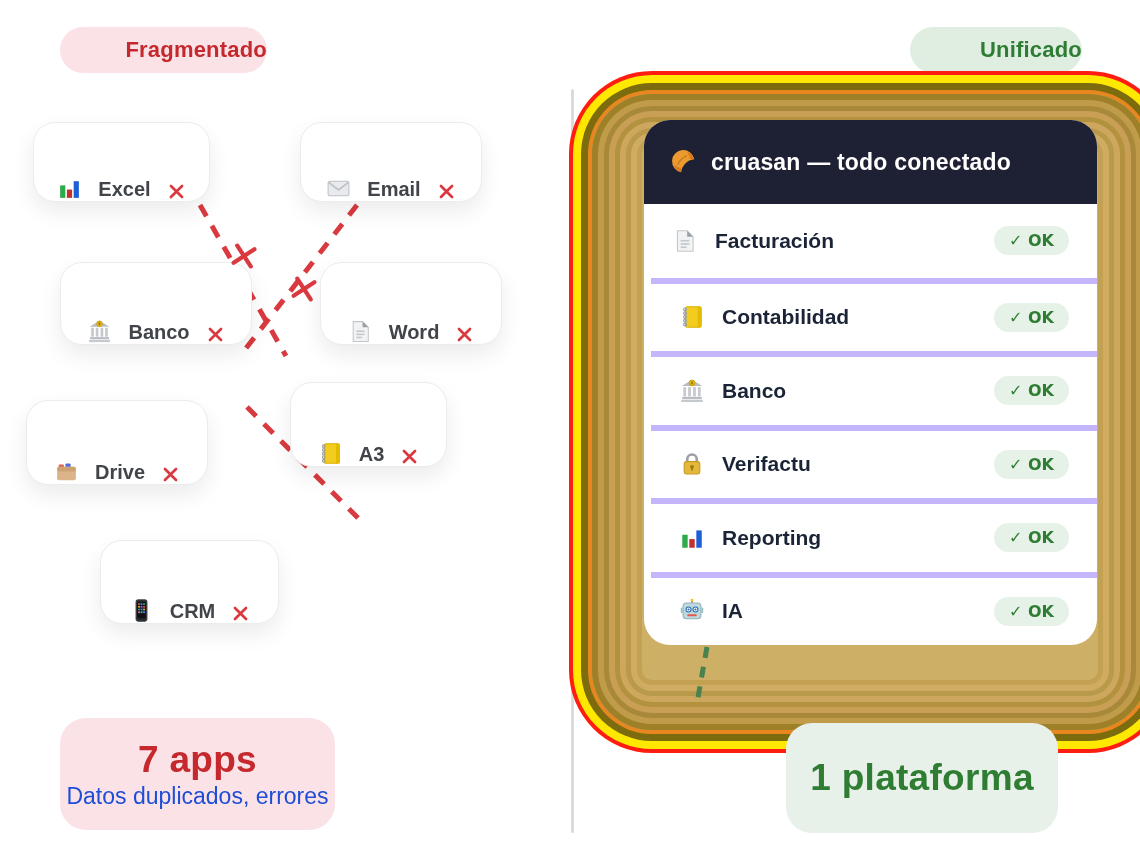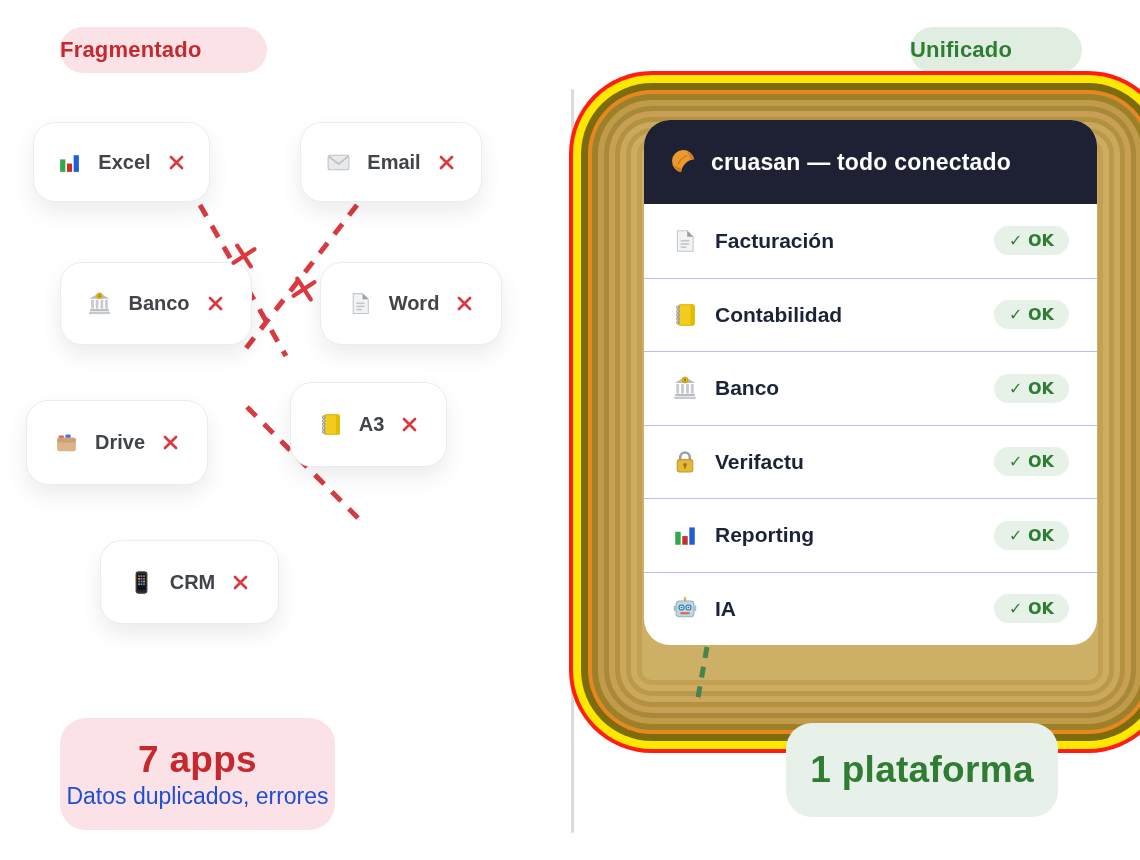--- a/index.html
+++ b/index.html
@@ -4,32 +4,32 @@
 <style>
   html,body { margin:0; padding:0; background:#ffffff; }
   #canvas {
     position:relative; width:1140px; height:860px; overflow:hidden;
     background:#ffffff;
     font-family:"Liberation Sans","DejaVu Sans",sans-serif;
   }
   
   .tag {
     position:absolute; height:46px; border-radius:23px;
-    display:flex; align-items:center; justify-content:flex-start;
+    display:flex; align-items:center; justify-content:flex-end;
     font-size:22px; font-weight:700; letter-spacing:.2px;
   }
   #frag-tag { left:60px; top:27px; width:207px; background:var(--pink-bg); color:var(--red-text); }
   #uni-tag  { left:910px; top:27px; width:172px; background:var(--green-bg-soft); color:var(--green-accent); }
 
   
   .app-card {
     position:absolute; z-index:2; background:#fff;
     border:1px solid #ececec; border-radius:22px;
     box-shadow:0 10px 22px rgba(0,0,0,.08);
-    display:flex; align-items:center; justify-content:center; gap:16px;
+    display:flex; align-items:flex-end; justify-content:center; gap:16px;
   }
   .app-card .app-label { font-size:20px; font-weight:700; color:#41454a; }
   .icon svg { display:block; }
   .app-icon svg { width:25px; height:25px; }
   .cross-sm { color:var(--accent-red); width:19px; height:19px; }
   .cross-sm svg { width:19px; height:19px; }
 
   #card-excel { left:33px;  top:122px; width:175px; height:78px; }
   #card-email { left:300px; top:122px; width:180px; height:78px; }
   #card-banco { left:60px;  top:262px; width:190px; height:81px; }
@@ -82,36 +82,36 @@
   #platform-header {
     height:84px; background:var(--navy);
     display:flex; align-items:center; gap:13px; padding:0 26px;
   }
   #platform-header .icon svg { width:28px; height:28px; }
   #platform-title { color:#ffffff; font-size:23px; font-weight:700; letter-spacing:.2px; }
   .platform-row {
     height:73.5px; display:flex; align-items:center; gap:17px; padding:8px 28px;
     box-sizing:border-box;
   }
-  .platform-row + .platform-row { border-top:1px solid #c4b5fd; }
+  .platform-row + .platform-row { border-top:6px solid #c4b5fd;margin-left:7px; }
   .row-icon svg { width:26px; height:26px; }
   .row-label { font-size:21px; font-weight:700; color:#1b2437; }
   .ok-badge {
     margin-left:auto; background:var(--badge-green-bg); color:var(--green-accent);
     font-size:16px; font-weight:700; padding:5px 15px; border-radius:999px;
     font-family:"DejaVu Sans","Liberation Sans",sans-serif; white-space:nowrap;
   }
 
   
   .summary-box {
     position:absolute; border-radius:26px; text-align:center;
     display:flex; flex-direction:column; align-items:center; justify-content:center; gap:2px;
   }
   #left-summary  { z-index:2; left:60px;  top:718px; width:275px; height:112px; background:var(--pink-bg); }
-  #right-summary { z-index:4; left:786px; top:723px; width:272px; height:94px; background:var(--green-bg); }
+  #right-summary { z-index:4; left:786px; top:723px; width:272px; height:110px; background:var(--green-bg); }
   .summary-title { font-size:37px; font-weight:800; letter-spacing:.3px; }
   #left-summary .summary-title  { color:var(--red-text); }
   #right-summary .summary-title { color:var(--green-accent); }
   .summary-subtitle { font-size:23px; color:#1d4ed8; }
 </style>
 </head>
 <body>
 
 <div id="canvas">
 

